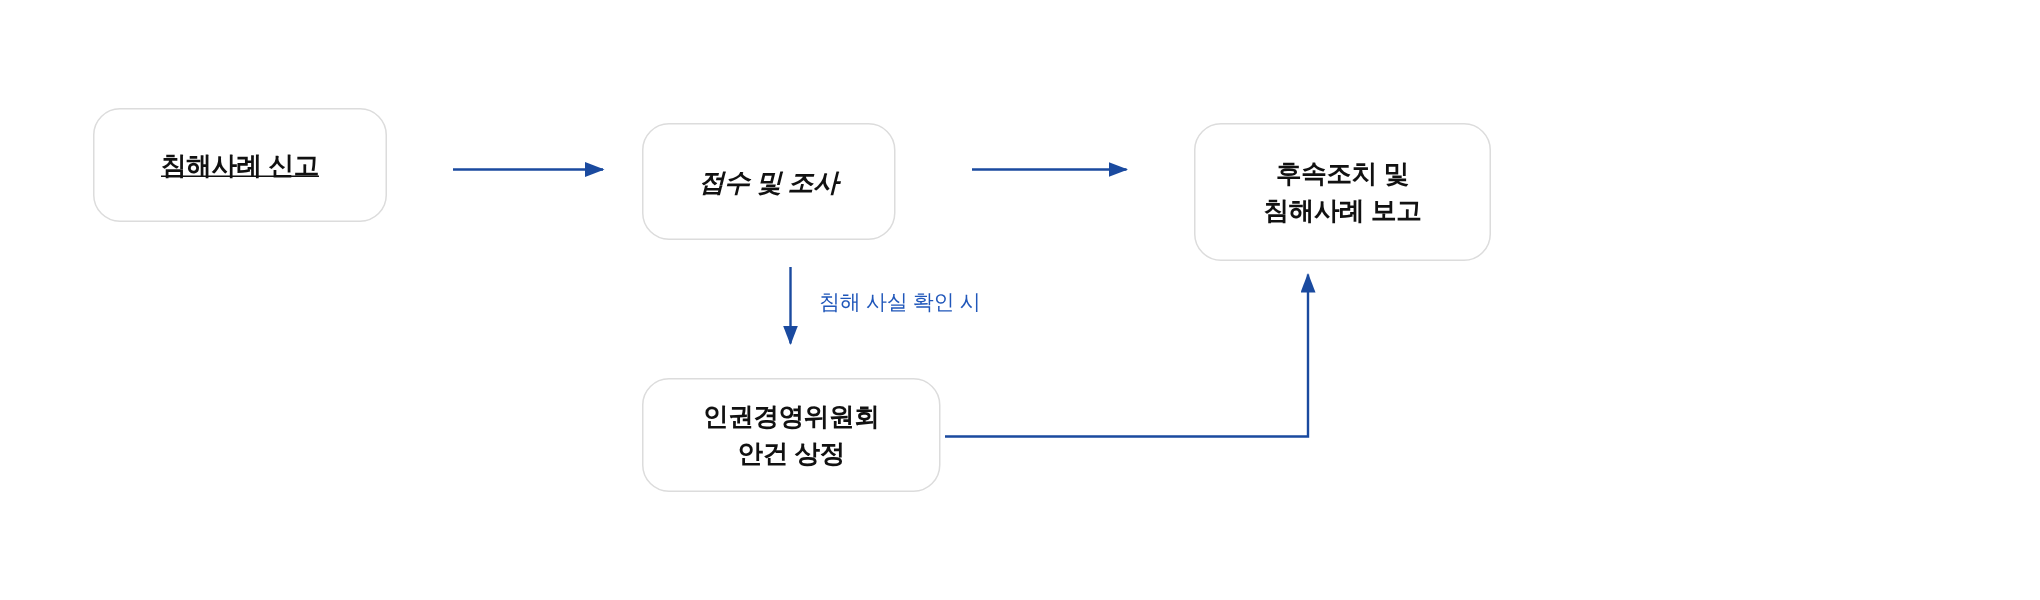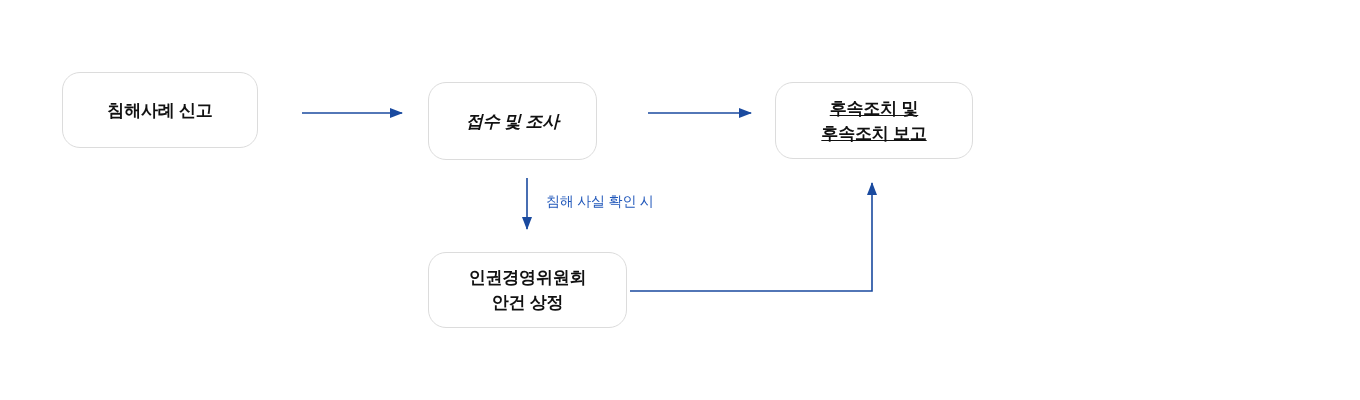--- a/index.html
+++ b/index.html
@@ -30,23 +30,23 @@
     flex-direction: column;
     align-items: center;
     justify-content: center;
     text-align: center;
     color: var(--node-text-color);
     font-size: 17px;
     font-weight: 700;
     line-height: 25px;
     letter-spacing: -0.2px;
   }
-  #node-report    { left: 62px;  top: 72px;  width: 196px; height: 76px; }
+  #node-report    { left: 62px;  top: 72px;  width: 196px; height: 76px; text-decoration: underline; }
   #node-receive   { left: 428px; top: 82px;  width: 169px; height: 78px; font-style: italic; }
-  #node-followup  { left: 775px; top: 82px;  width: 198px; height: 77px; text-decoration: underline; }
+  #node-followup  { left: 796px; top: 82px;  width: 198px; height: 92px; }
   #node-committee { left: 428px; top: 252px; width: 199px; height: 76px; }
   .edges-svg {
     position: absolute;
     left: 0; top: 0;
     width: 1360px; height: 400px;
     pointer-events: none;
   }
   .edge {
     stroke: var(--arrow-color);
     stroke-width: 1.6;
@@ -83,21 +83,21 @@
   <div class="node" id="node-report">
     <span>침해사례 신고</span>
   </div>
 
   <div class="node" id="node-receive">
     <span>접수 및 조사</span>
   </div>
 
   <div class="node" id="node-followup">
     <span>후속조치 및</span>
-    <span>후속조치 보고</span>
+    <span>침해사례 보고</span>
   </div>
 
   <div class="node" id="node-committee">
     <span>인권경영위원회</span>
     <span>안건 상정</span>
   </div>
 
   <div class="edge-label">침해 사실 확인 시</div>
 
 </div>

